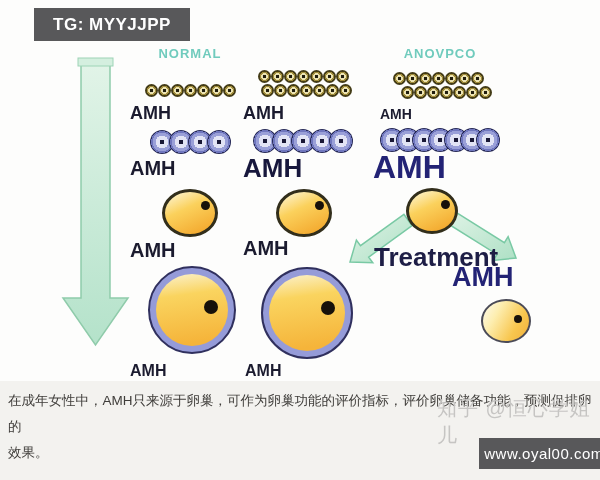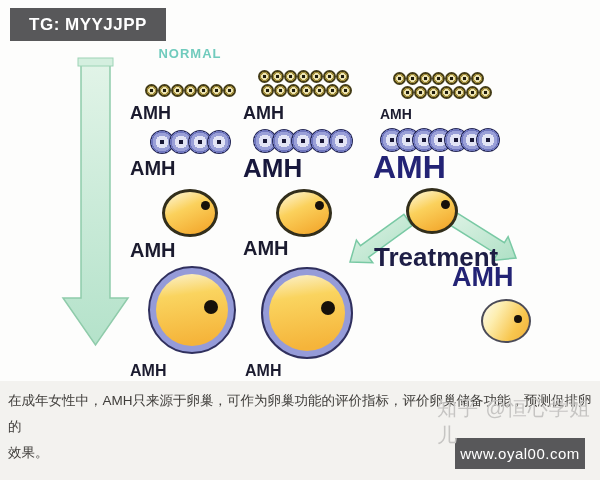--- a/index.html
+++ b/index.html
@@ -7,20 +7,21 @@
     position:relative;width:600px;height:480px;overflow:hidden;
     background:#fdfdfc;
     font-family:"Liberation Sans","DejaVu Sans",sans-serif;
   }
   .abs{position:absolute;}
   
   .badge{
     background:#58585a;color:#ffffff;font-weight:700;
     display:flex;align-items:center;justify-content:center;
     letter-spacing:.5px;
+    margin-left:24px;
   }
   .badge-tl{left:10px;top:8px;width:156px;height:33px;font-size:17px;}
   .badge-br{left:455px;top:438px;width:130px;height:31px;font-size:15px;font-weight:400;}
   
   .arrow-layer{left:0;top:0;width:600px;height:480px;z-index:1;pointer-events:none;}
   
   .folli-text{
     left:87px;top:73px;width:16px;z-index:2;
     font-size:12px;font-weight:700;color:#34423c;
     line-height:16.2px;text-align:center;word-break:break-all;
@@ -186,20 +187,21 @@
   <div class="medium-follicle" style="left:276px;top:189px;">
     <span class="dot"></span>
   </div>
   <div class="abs amh amh-20" style="left:243px;top:237px;">AMH</div>
   <div class="large-follicle lf-2">
     <span class="inner"></span>
     <span class="dot"></span>
   </div>
   <div class="abs amh amh-16" style="left:245px;top:362px;">AMH</div>
 
+  <div class="abs col-header" style="left:380px;top:46px;">ANOVPCO</div>
   <div class="abs pfrow" style="left:378px;top:72px;">
       <span class="pf"></span>
       <span class="pf"></span>
       <span class="pf"></span>
       <span class="pf"></span>
       <span class="pf"></span>
       <span class="pf"></span>
       <span class="pf"></span>
     </div>
   <div class="abs pfrow" style="left:386px;top:86px;">

